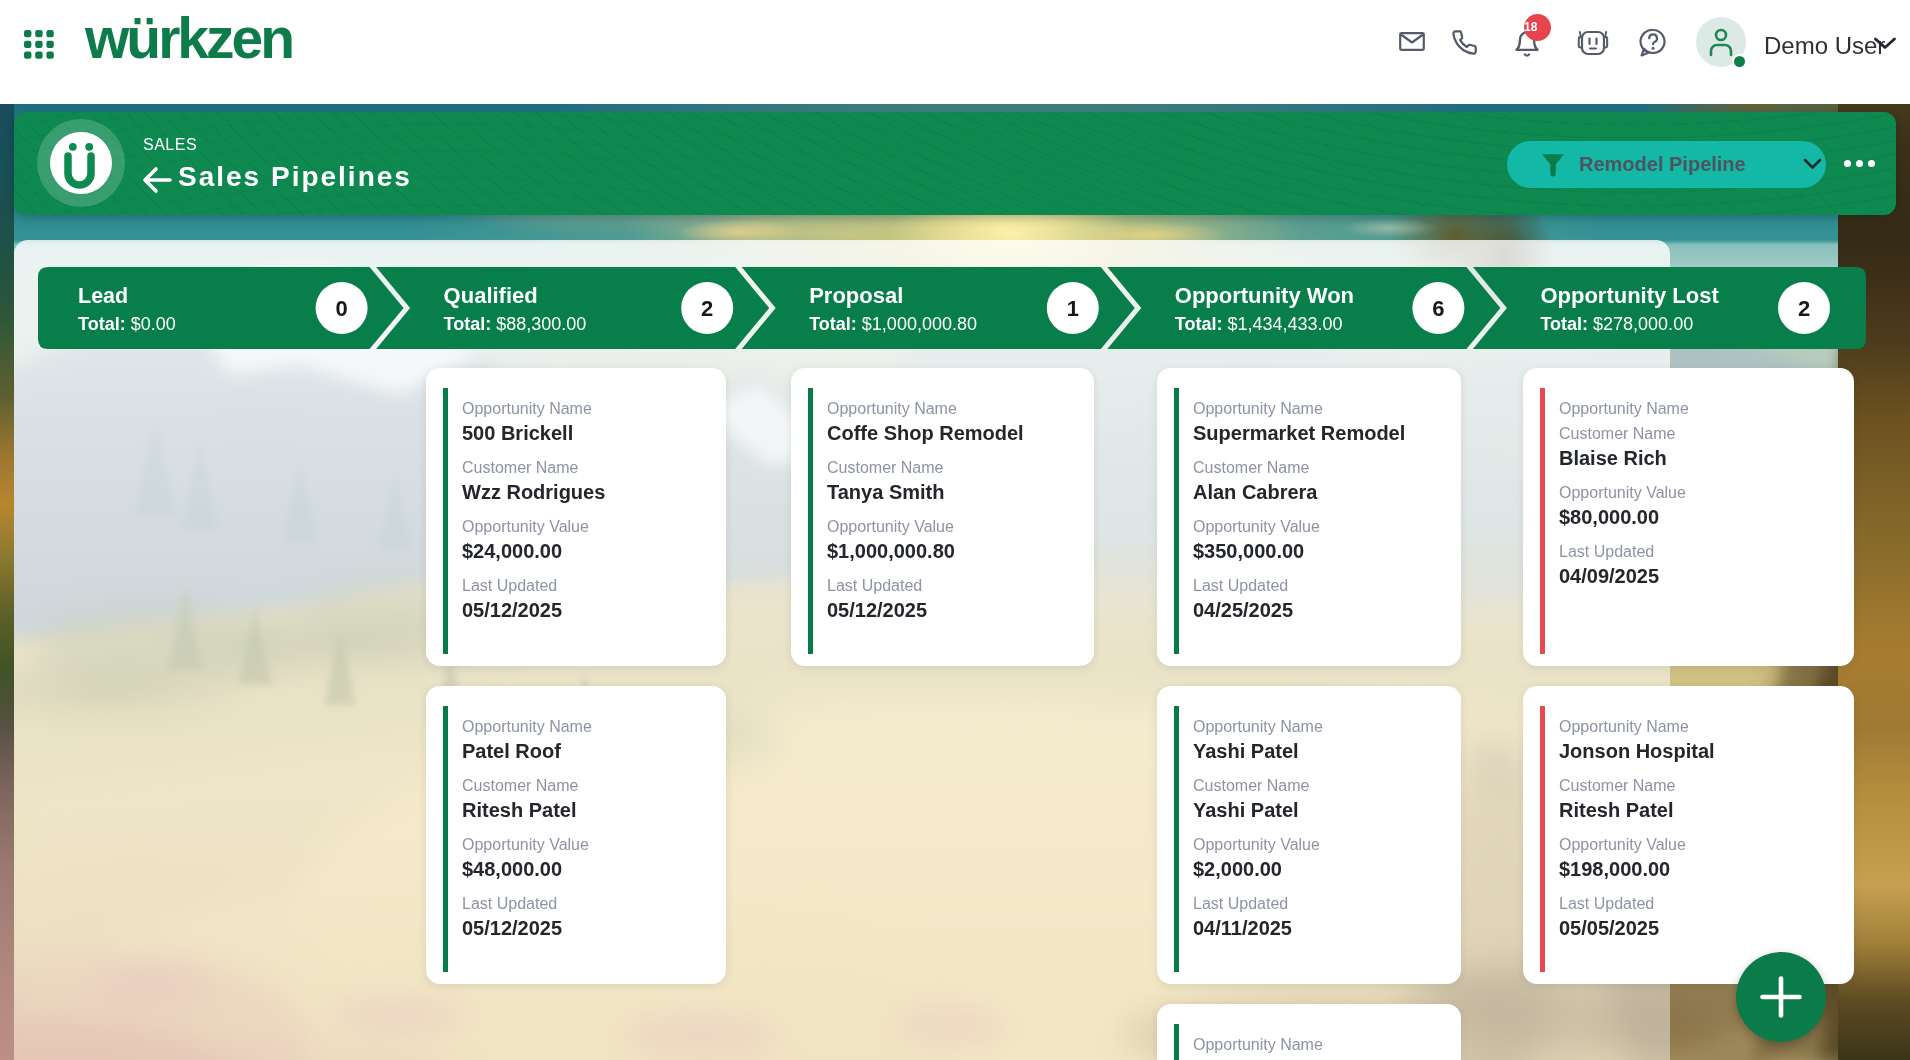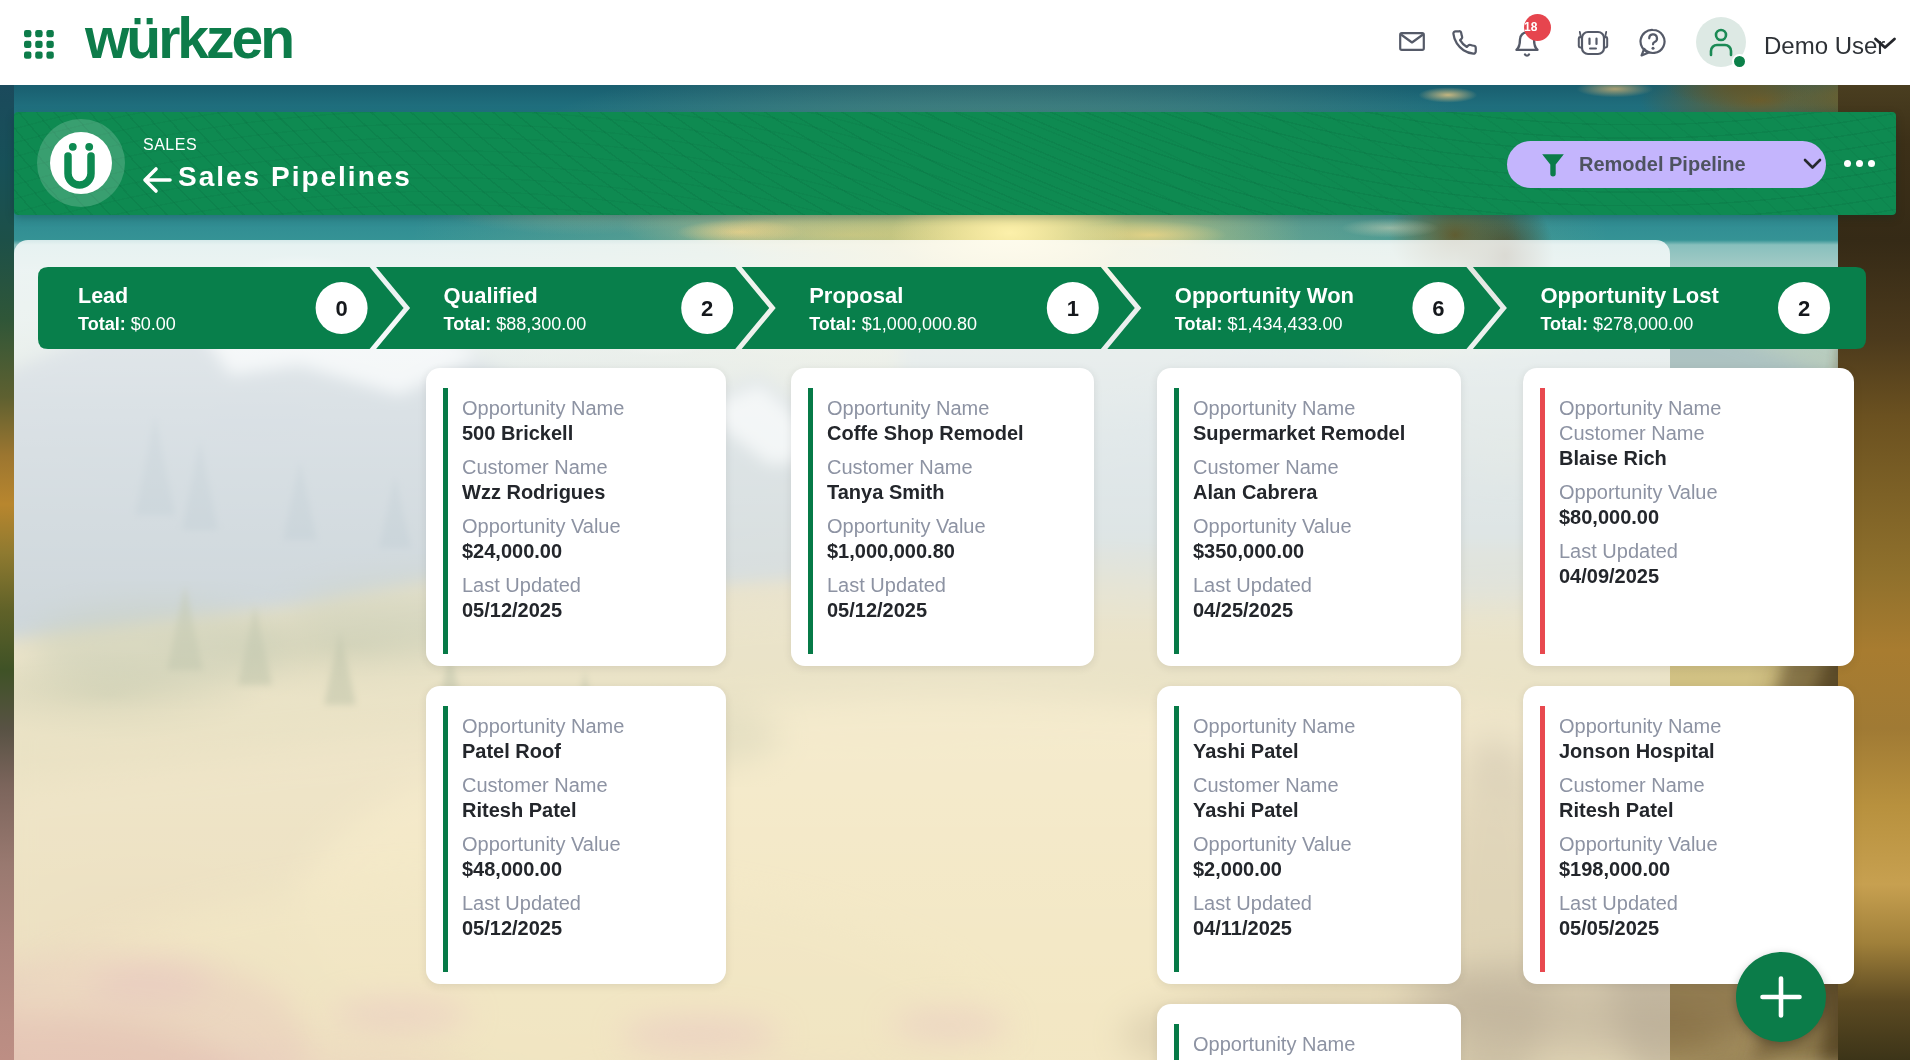--- a/index.html
+++ b/index.html
@@ -60,51 +60,51 @@
       radial-gradient(100px 30px at 120px 0px, rgba(100,84,36,0.8), rgba(100,84,36,0) 75%);
   }
 
   
   .panel { position:absolute; left:14px; top:240px; width:1656px; height:820px; z-index:3;
     background: linear-gradient(180deg, rgba(255,255,255,0.80) 0%, rgba(255,255,255,0.68) 22%, rgba(255,255,255,0.56) 50%, rgba(255,255,255,0.49) 75%, rgba(255,255,255,0.44) 100%);
     border-radius:14px 14px 0 0;
   }
 
   
-  .topbar { position:absolute; left:0; top:0; width:1910px; height:85px; background:#ffffff; z-index:10;padding-left:27px; }
+  .topbar { position:absolute; left:0; top:0; width:1910px; height:104px; background:#ffffff; z-index:10;padding-left:27px; }
   .gridicon { position:absolute; left:24px; top:30px; width:30px; height:29px; }
   .logo { position:absolute; left:85px; top:0; line-height:76px; font-size:57px; font-weight:bold; color:#0d7c4a; letter-spacing:-3px; }
 
   
   .band { position:absolute; left:14px; top:112px; width:1882px; height:103px; z-index:4;
-    background:#0e8a51; border-radius:4px; overflow:hidden; box-shadow:0 3px 8px rgba(0,40,30,0.25); }
+    background:#0e8a51; border-radius:12px; overflow:hidden; box-shadow:0 3px 8px rgba(0,40,30,0.25); }
   .band .waves { position:absolute; left:0; top:0; width:1882px; height:103px;
     background:
       repeating-radial-gradient(circle at 430px 1550px, rgba(5,90,52,0) 0 12px, rgba(5,90,52,0.09) 12px 13.5px),
       repeating-radial-gradient(circle at 1620px -1350px, rgba(5,90,52,0) 0 12px, rgba(5,90,52,0.15) 12px 13.5px); }
   .ulogo { position:absolute; left:23px; top:7px; width:88px; height:88px; border-radius:50%;
     background:rgba(255,255,255,0.18); }
   .ulogo .white { position:absolute; left:13px; top:13px; width:62px; height:62px; border-radius:50%; background:#fff; }
   .band .sales { position:absolute; left:129px; top:24px; font-size:16px; letter-spacing:0.5px; color:#fff; }
   .band .title { position:absolute; left:164px; top:49px; font-size:28px; font-weight:bold; color:#fff; letter-spacing:2px; }
-  .pill { position:absolute; left:1493px; top:29px; width:319px; height:47px; background:#c4b5fd; border-radius:24px; }
+  .pill { position:absolute; left:1493px; top:29px; width:319px; height:47px; background:#14b8a6; border-radius:24px; }
   .pill .ptext { position:absolute; left:72px; top:12px; font-size:20px; font-weight:bold; color:#4e5360; }
   .dots3 { position:absolute; left:1830px; top:47px; width:34px; height:10px; }
   .dots3 span { position:absolute; top:1px; width:7px; height:7px; border-radius:50%; background:#fff; }
 
   
   .stagebar { position:absolute; left:24px; top:27px; width:1828px; height:82px; }
 
   
   .card { position:absolute; width:300px; height:298px; background:#fff; border-radius:14px;
     box-shadow:0 2px 8px rgba(40,40,40,0.10); }
   .card .bar { position:absolute; left:17px; top:20px; bottom:12px; width:5px; background:#067a47; }
   .card.lost .bar { background:#e8494f; }
   .card .content { position:absolute; left:36px; top:28px; right:8px; }
-  .fl { font-size:20px; line-height:25px; color:#8d93a3; }
+  .fl { font-size:16px; line-height:25px; color:#8d93a3; }
   .fv { font-size:20px; line-height:25px; color:#23262b; font-weight:bold; margin-bottom:9px; }
 
   
   .fab { position:absolute; left:1736px; top:952px; width:90px; height:90px; border-radius:50%;
     background:#0b7c49; z-index:6; box-shadow:0 3px 10px rgba(0,0,0,0.25); }
 </style>
 </head>
 <body>
   <div class="paint"></div>
   <svg style="position:absolute;left:0;top:85px;z-index:0" width="1910" height="975" viewBox="0 0 1910 975">

